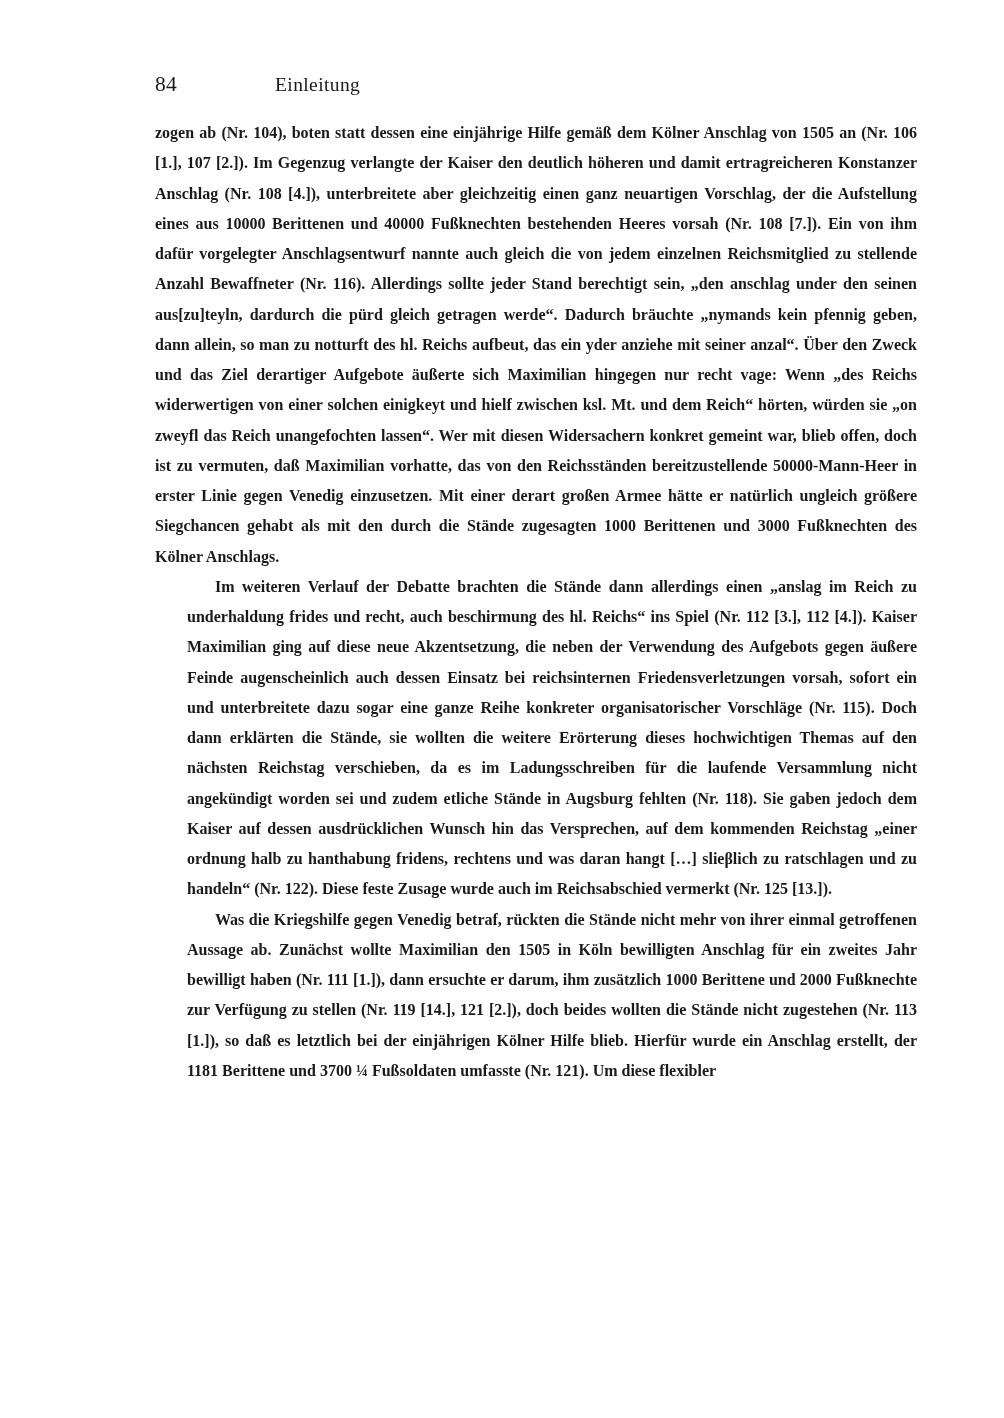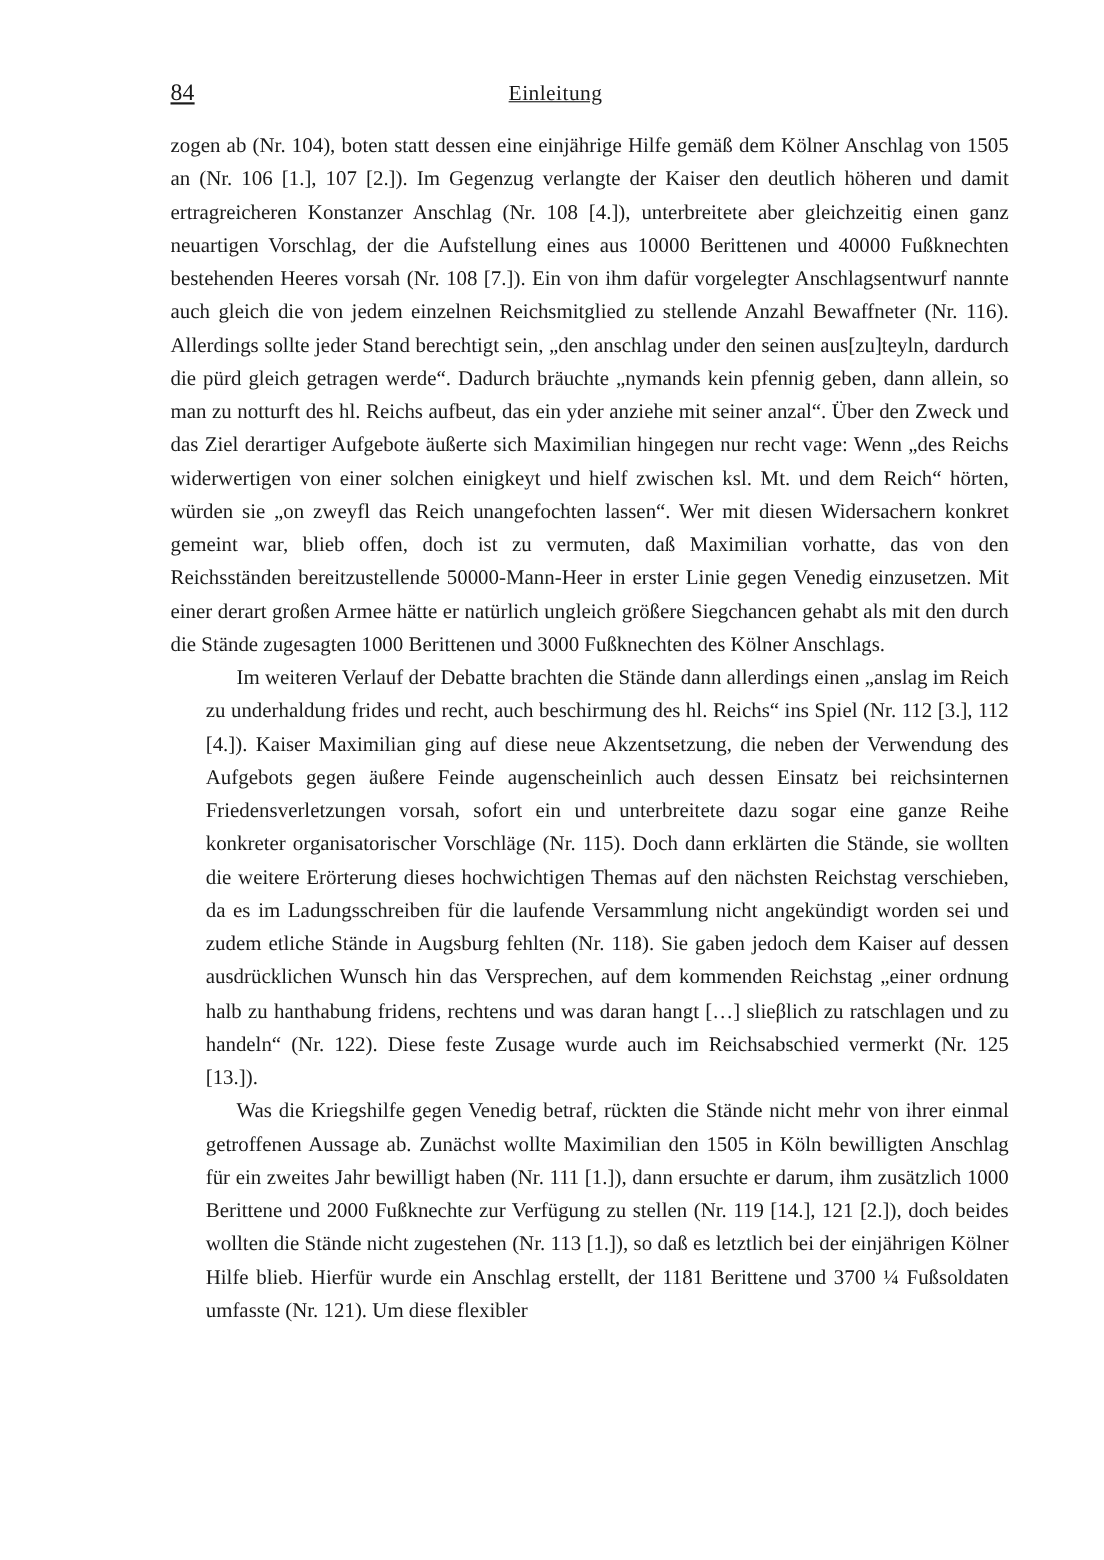--- a/index.html
+++ b/index.html
@@ -21,46 +21,46 @@
     padding: 0;
   }
   .running-head {
     position: absolute;
     top: 74px;
     left: 155px;
     width: 760px;
     height: 26px;
     display: flex;
     align-items: baseline;
-    text-decoration: underline;
   }
   .folio {
     font-size: 21.5px;
     letter-spacing: 0.2px;
     line-height: 1;
     width: 120px;
   }
   .head-title {
     font-size: 19.5px;
     letter-spacing: 0.4px;
     line-height: 1;
     flex: 1;
-    text-align: center;
+    text-align: left;
     padding-right: 180px;
   }
   .body-text {
     position: absolute;
     top: 118px;
     left: 155px;
     width: 762px;
-    font-size: 19px;
+    font-size: 16px;
     line-height: 30.25px;
     text-align: justify;
     text-justify: inter-word;
     hyphens: manual;
+    font-weight: bold;
   }
   .body-text p {
     margin: 0;
     text-indent: 0;
   }
   .body-text p.indent {
     text-indent: 28px;
   }
   .body-text p + p {
     margin-top: 0;

